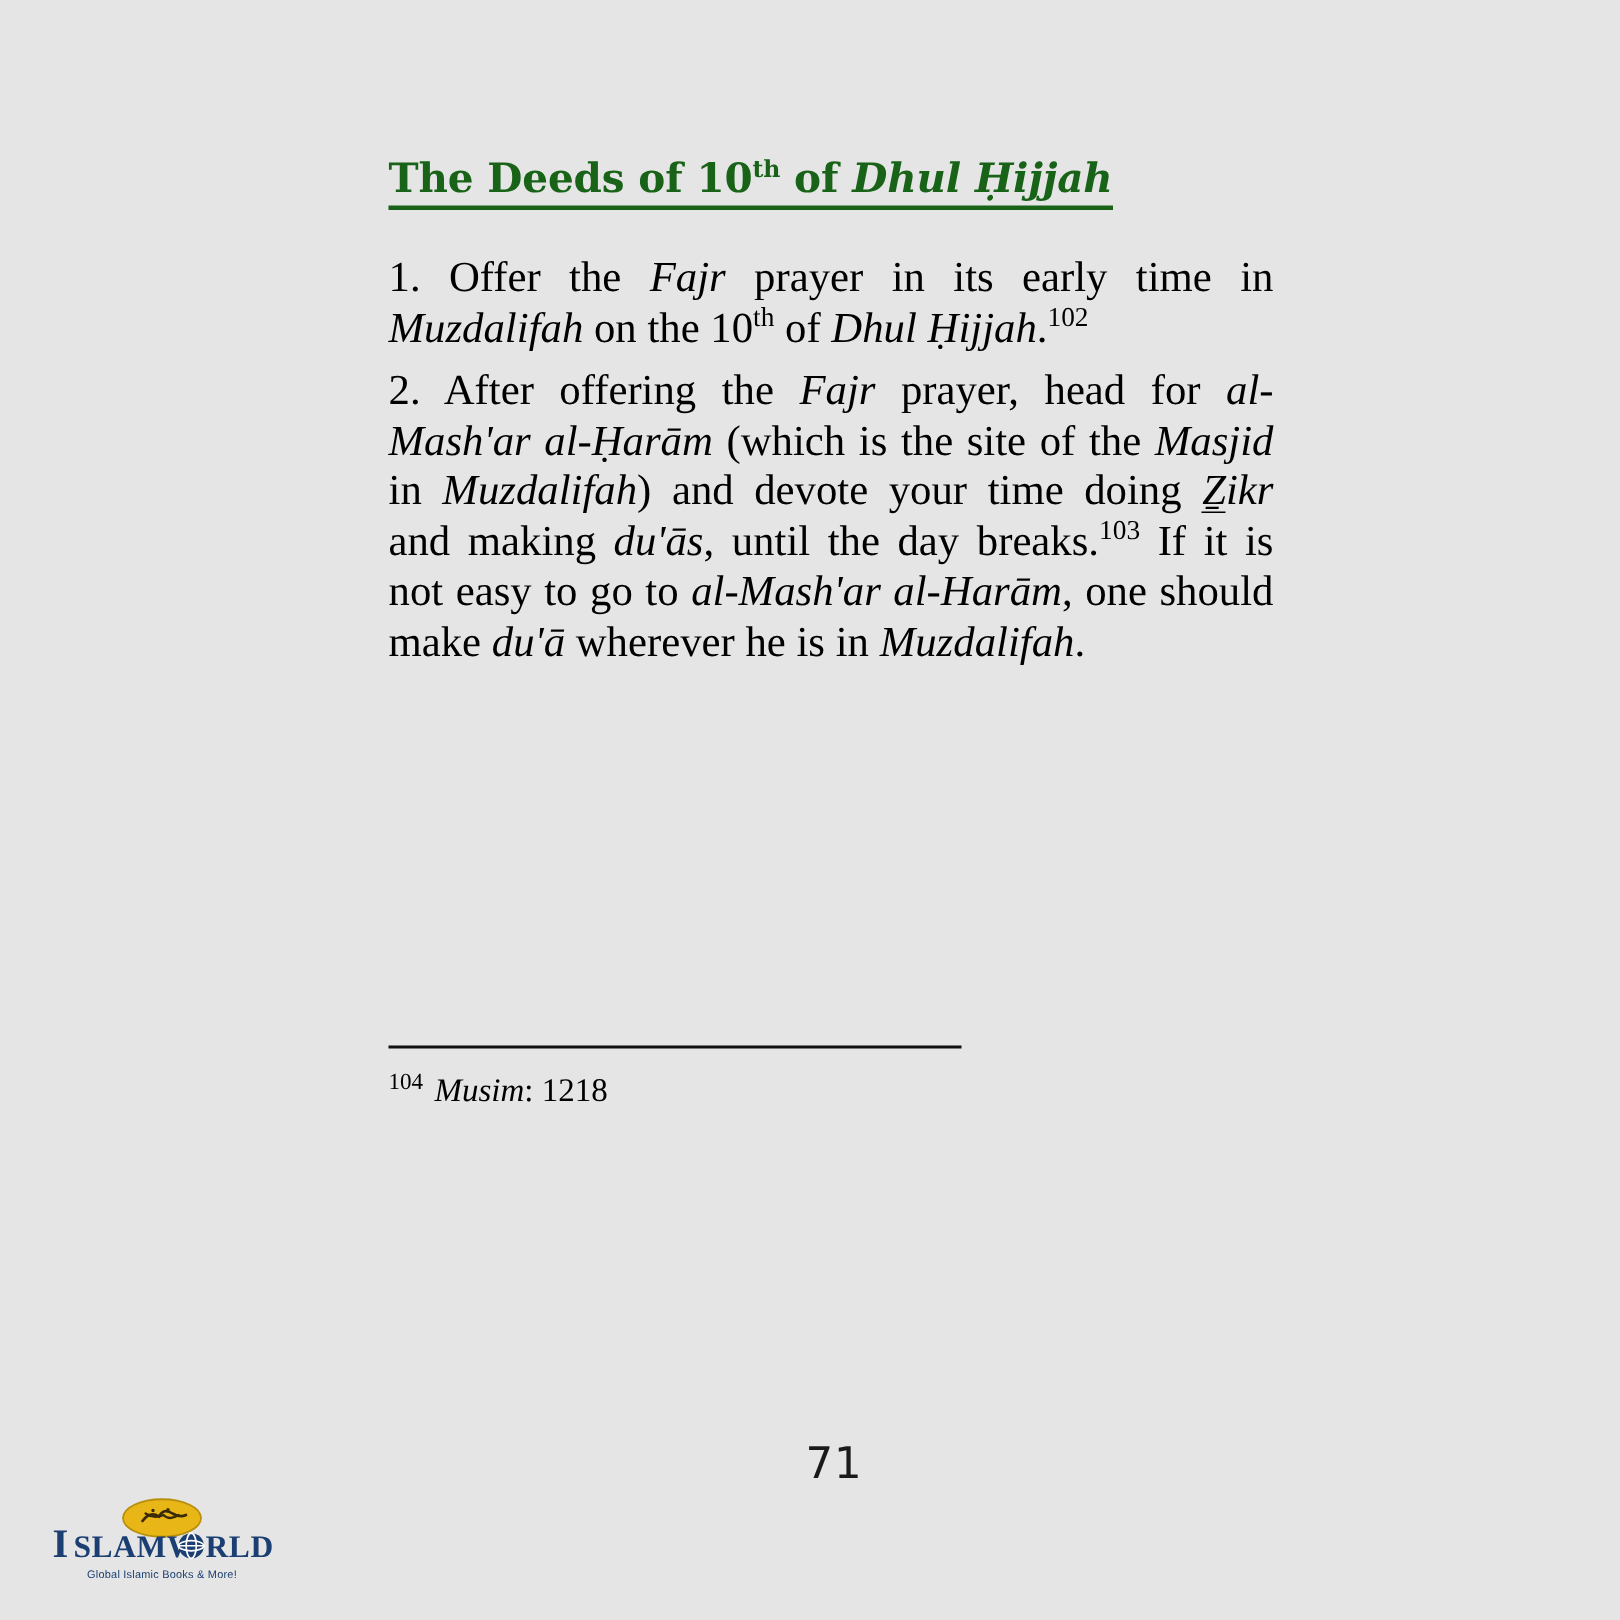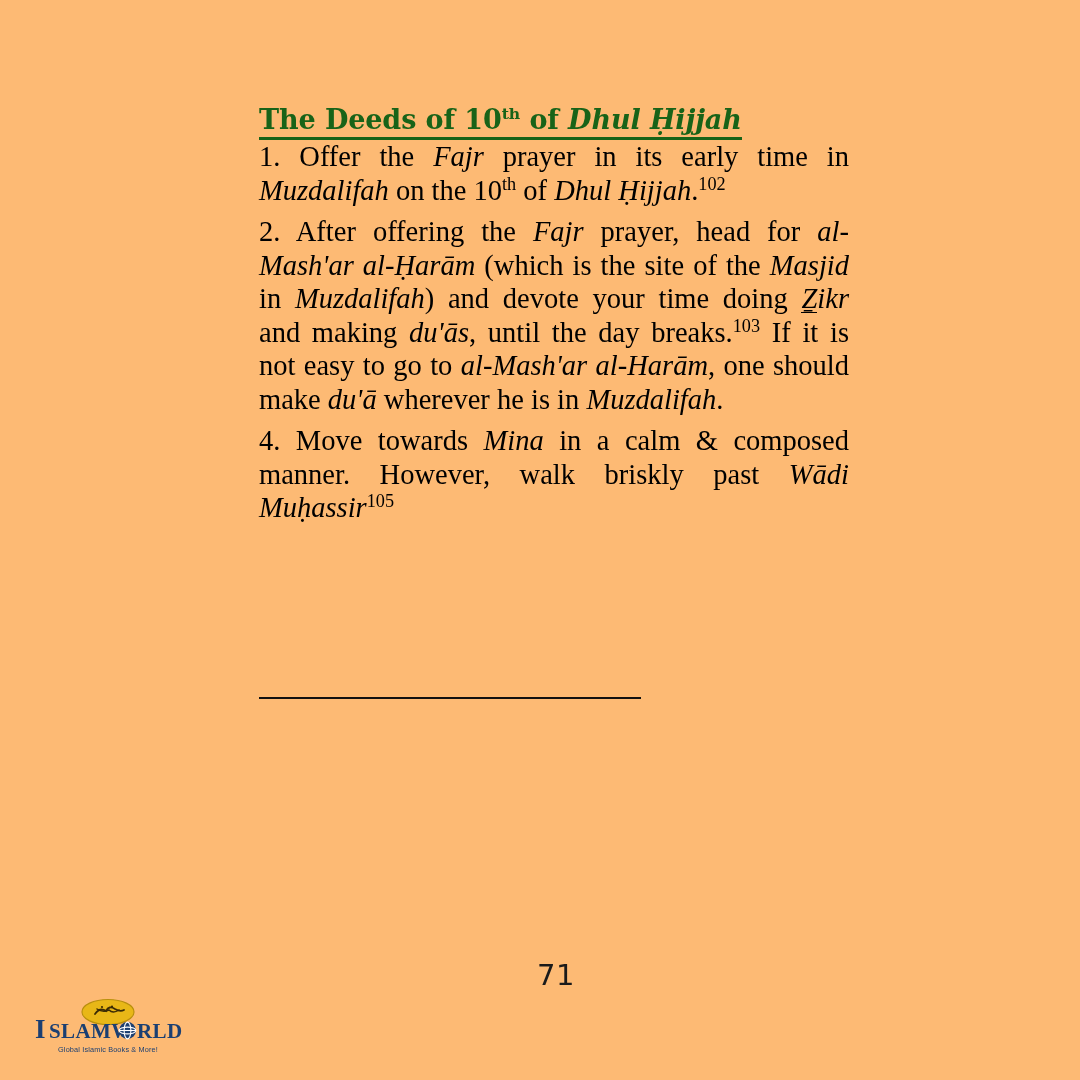--- a/index.html
+++ b/index.html
@@ -15,21 +15,21 @@
     font-family: "Liberation Serif", "DejaVu Serif", serif;
     color: #000000;
     overflow: hidden;
   }
 
   #page {
     position: absolute;
     left: 0; top: 0;
     width: 1080px;
     height: 1080px;
-    background: #fdba74;
+    background: #e5e5e5;
   }
 
   
   #column {
     position: absolute;
     left: 259px;
     top: 104px;
     width: 590px;
   }
 
@@ -62,20 +62,21 @@
     line-height: 33.5px;
     text-align: justify;
     text-justify: inter-word;
     margin: 0 0 8px 0;
     hyphens: none;
   }
   .body-para:first-of-type {
     margin-top: 0;
   }
   #para-list {
+    margin-top: 29px;
   }
   .it { font-style: italic; }
   .fn-ref {
     font-size: 0.64em;
     vertical-align: super;
     line-height: 0;
     font-style: normal;
   }
   .sup-ord {
     font-size: 0.64em;
@@ -145,27 +146,27 @@
 
   <div id="column">
 
     <h1 class="page-title">
       <span>The Deeds of 10</span><sup>th</sup><span> of </span><span class="it">Dhul Ḥijjah</span>
     </h1>
 
     <div id="para-list">
         <p class="body-para"><span>1. Offer the </span><em class="it">Fajr</em><span> prayer in its early time in </span><em class="it">Muzdalifah</em><span> on the 10</span><sup class="sup-ord">th</sup><span> of </span><em class="it">Dhul Ḥijjah</em><span>.</span><sup class="fn-ref">102</sup></p>
         <p class="body-para"><span>2. After offering the </span><em class="it">Fajr</em><span> prayer, head for </span><em class="it">al-Mash'ar al-Ḥarām</em><span> (which is the site of the </span><em class="it">Masjid</em><span> in </span><em class="it">Muzdalifah</em><span>) and devote your time doing </span><em class="it"><span class="zbar">Ẕ</span>ikr</em><span> and making </span><em class="it">du'ās</em><span>, until the day breaks.</span><sup class="fn-ref">103</sup><span> If it is not easy to go to </span><em class="it">al-Mash'ar al-Harām</em><span>, one should make </span><em class="it">du'ā</em><span> wherever he is in </span><em class="it">Muzdalifah</em><span>.</span></p>
-        <p class="body-para"><span>4. Move towards </span><em class="it">Mina</em><span> in a calm &amp; composed manner. However, walk briskly past </span><em class="it">Wādi Muḥassir</em><sup class="fn-ref">105</sup></p>
       </div>
   </div>
 
   <div id="footnotes">
     <div class="fn-rule"></div>
     <div id="fn-list">
+        <p class="fn-item"><sup class="fn-num">104</sup> <em class="it">Musim</em><span>: 1218</span></p>
       </div>
   </div>
 
   <div id="page-number">71</div>
 
   <div id="logo">
     <svg width="150" height="62" viewBox="0 0 150 62" xmlns="http://www.w3.org/2000/svg">
 
       <g>
         <ellipse cx="75" cy="14" rx="26" ry="12.5" fill="#e8b717" stroke="#b88f0c" stroke-width="1.2"></ellipse>

